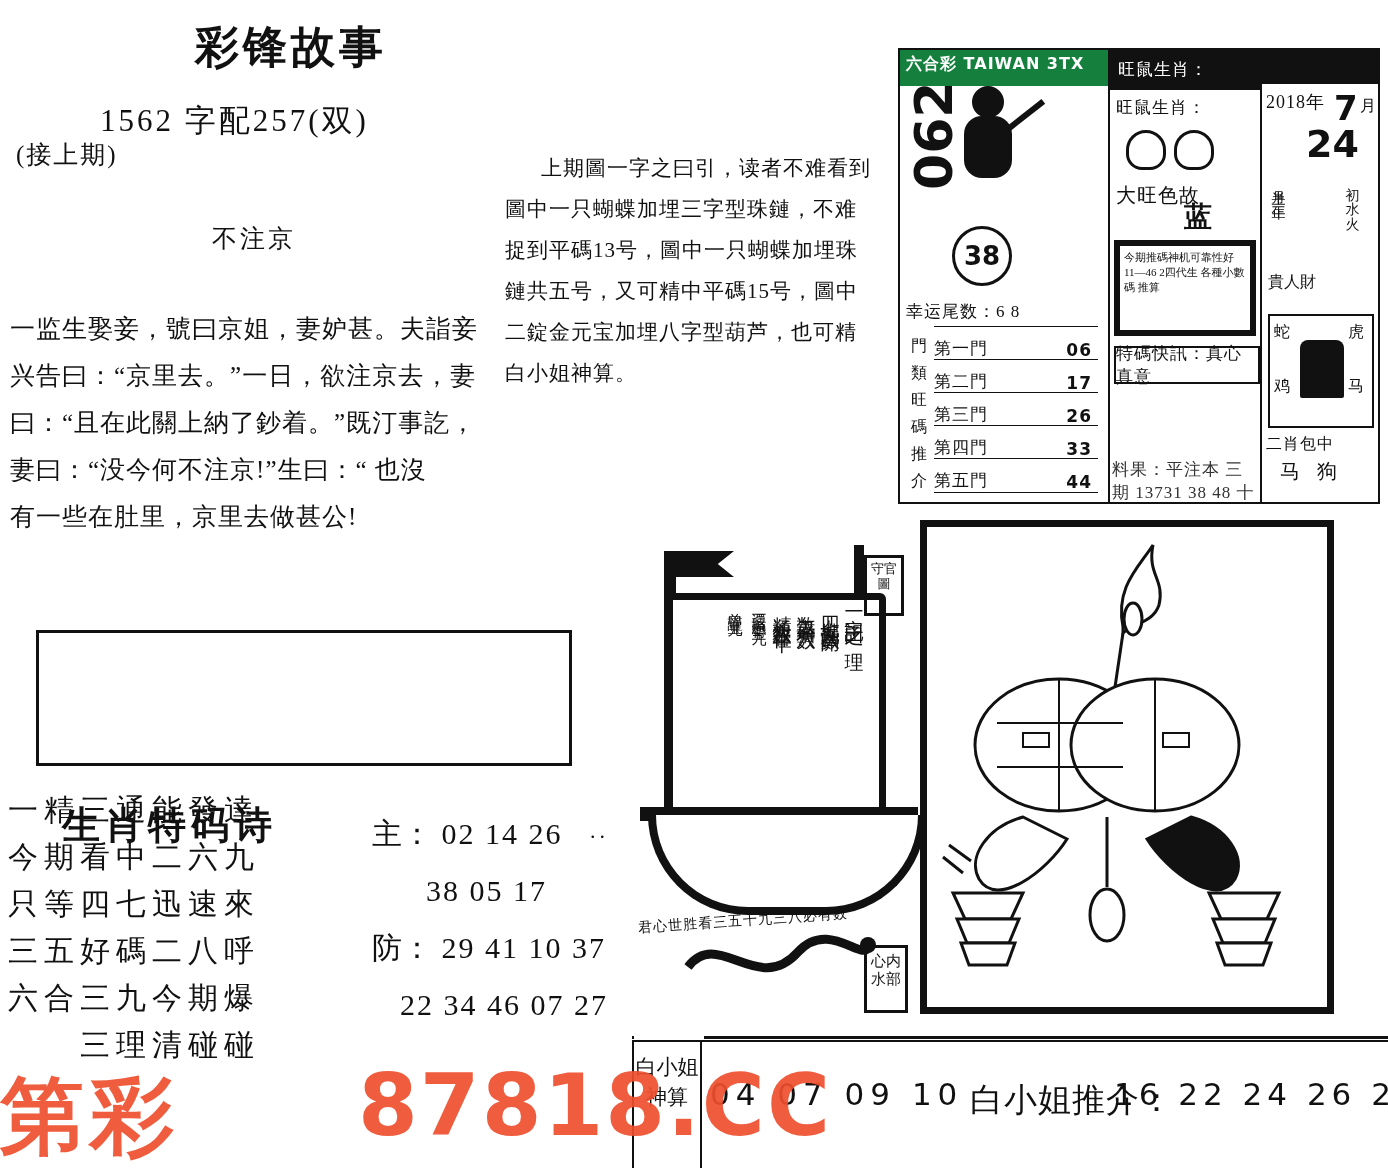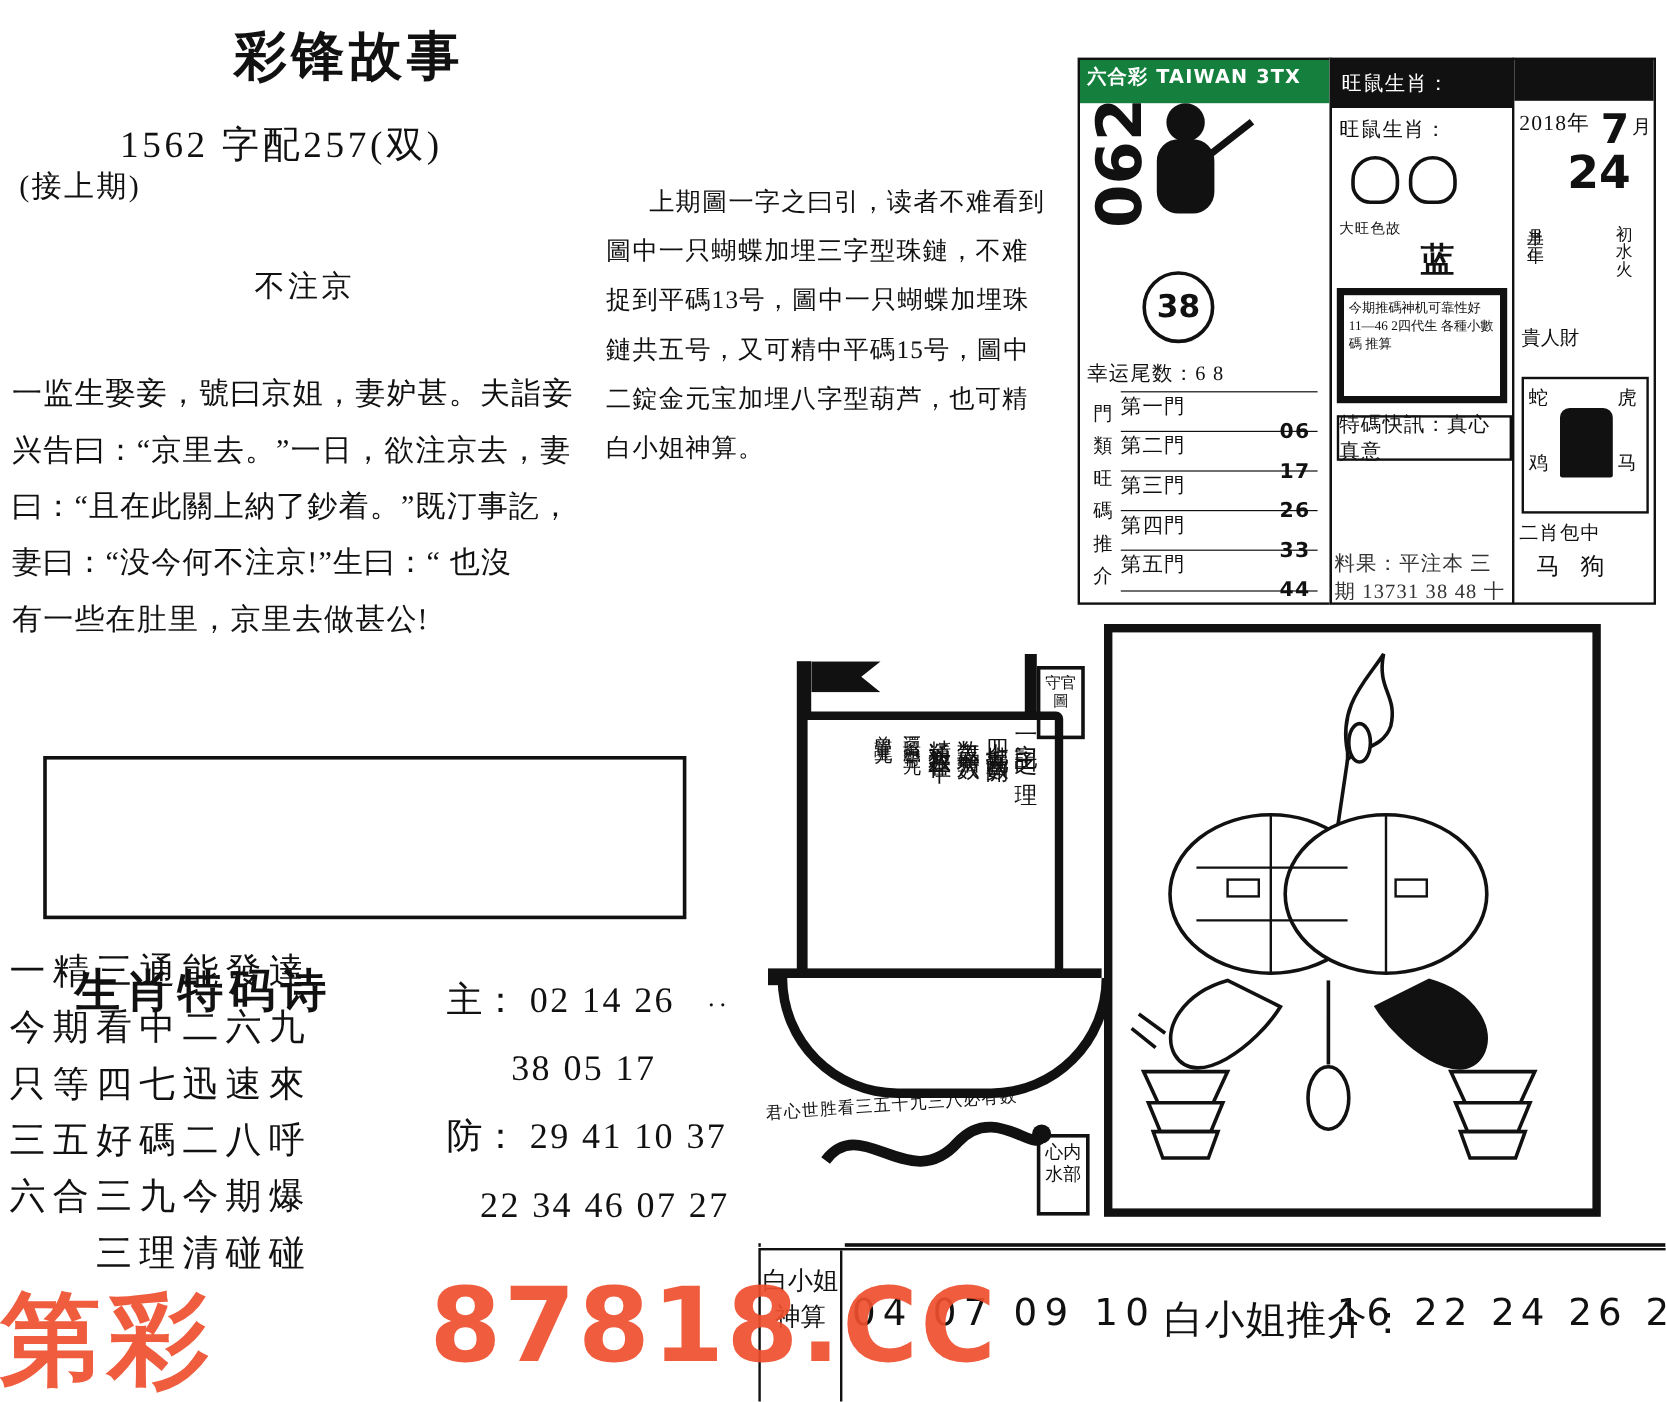--- a/index.html
+++ b/index.html
@@ -71,30 +71,30 @@
      font-size:26px;font-weight:bold;font-family:"DejaVu Sans",sans-serif;background:#fff;}
   .boy{position:absolute;left:60px;top:36px;width:56px;height:100px;}
   .boy .head{position:absolute;left:12px;top:0;width:32px;height:32px;border-radius:50%;background:#111;}
   .boy .body{position:absolute;left:4px;top:30px;width:48px;height:62px;border-radius:18px;background:#111;}
   .boy .arm{position:absolute;left:44px;top:26px;width:44px;height:6px;background:#111;transform:rotate(-38deg);}
 
   .lucky{position:absolute;left:6px;top:250px;font-size:17px;letter-spacing:1px;}
   .gatebox{position:absolute;left:4px;top:276px;width:196px;height:172px;}
   .gatebox .vtxt{position:absolute;left:2px;top:6px;width:26px;font-size:16px;line-height:27px;text-align:center;}
   .gaterow{position:absolute;left:30px;width:164px;height:33px;border-top:1px solid #111;
-     font-size:17px;display:flex;align-items:flex-start;letter-spacing:1px;flex-direction:column;}
+     font-size:17px;display:flex;align-items:flex-end;letter-spacing:1px;}
   .gaterow span.n{margin-left:auto;margin-right:6px;font-family:"DejaVu Sans",sans-serif;font-weight:bold;}
 
   .midcol{left:210px;top:0;width:150px;height:452px;border:2px solid #111;background:#fff;}
   .mtop{position:absolute;left:0;top:0;width:150px;height:40px;background:#111;}
   .mtoptxt{position:absolute;left:8px;top:8px;color:#fff;font-size:17px;letter-spacing:1px;}
   .hotline{position:absolute;left:6px;top:46px;font-size:17px;letter-spacing:1px;}
   .sprites{position:absolute;left:10px;top:74px;width:132px;height:52px;}
   .sprites .s{position:absolute;width:34px;height:34px;border:3px solid #111;border-radius:50% 50% 40% 40%;}
-  .luckylabel{position:absolute;left:6px;top:132px;font-size:12px;letter-spacing:1px;}
+  .luckylabel{position:absolute;left:6px;top:132px;font-size:20px;letter-spacing:1px;}
   .bigblue{position:absolute;left:74px;top:148px;font-size:28px;font-weight:bold;letter-spacing:4px;
      font-family:"DejaVu Sans",sans-serif;}
   .darkbox{position:absolute;left:4px;top:190px;width:142px;height:96px;background:#111;}
   .darkbox .inner{position:absolute;left:6px;top:6px;right:6px;bottom:6px;background:#fff;}
   .darkbox .inner p{margin:4px 4px;font-size:11px;line-height:15px;color:#111;}
   .msgbar{position:absolute;left:4px;top:296px;width:142px;height:34px;border:2px solid #111;
      display:flex;align-items:center;justify-content:center;font-size:17px;letter-spacing:1px;}
   .smudge{position:absolute;left:2px;top:408px;width:146px;height:42px;overflow:hidden;
      font-size:17px;color:#333;letter-spacing:1px;}
 

